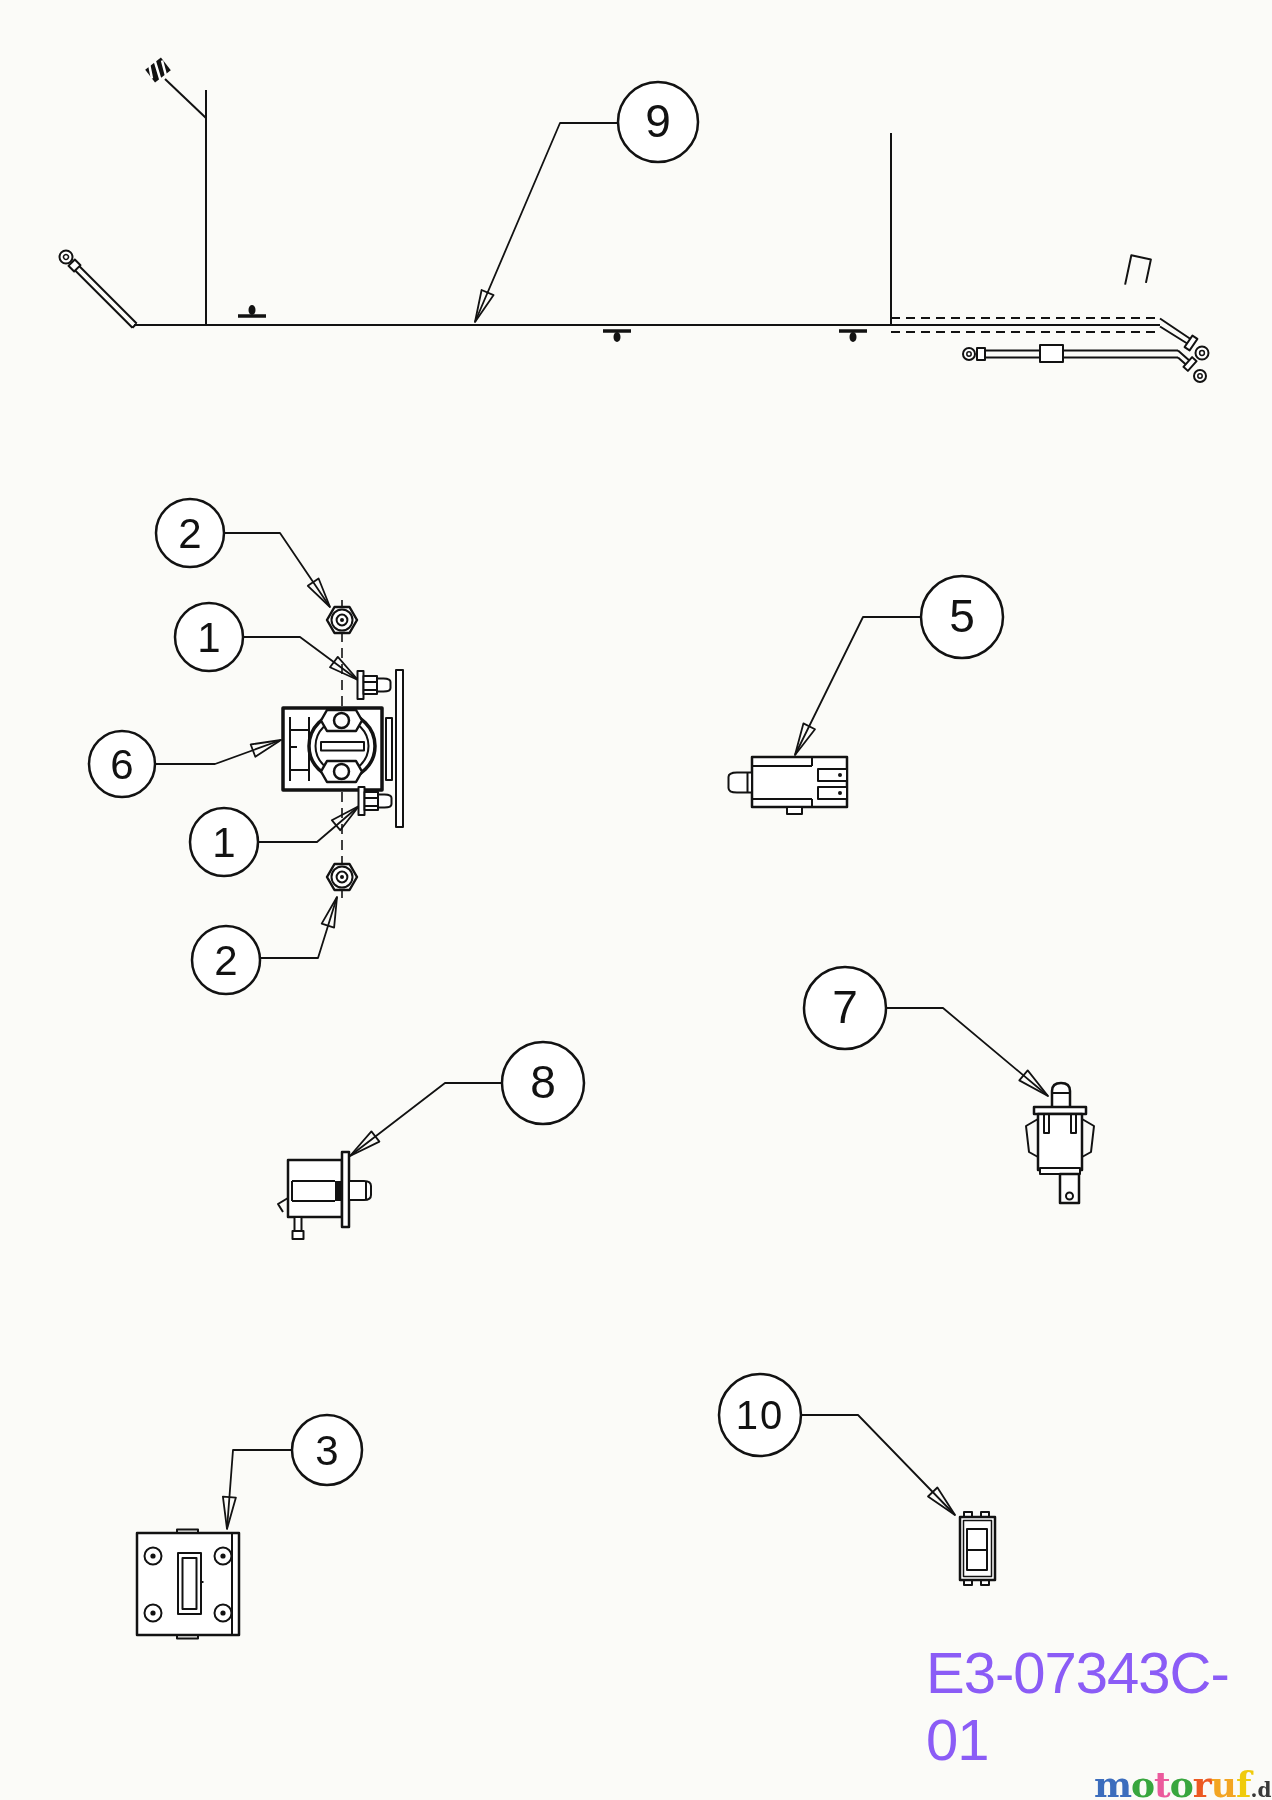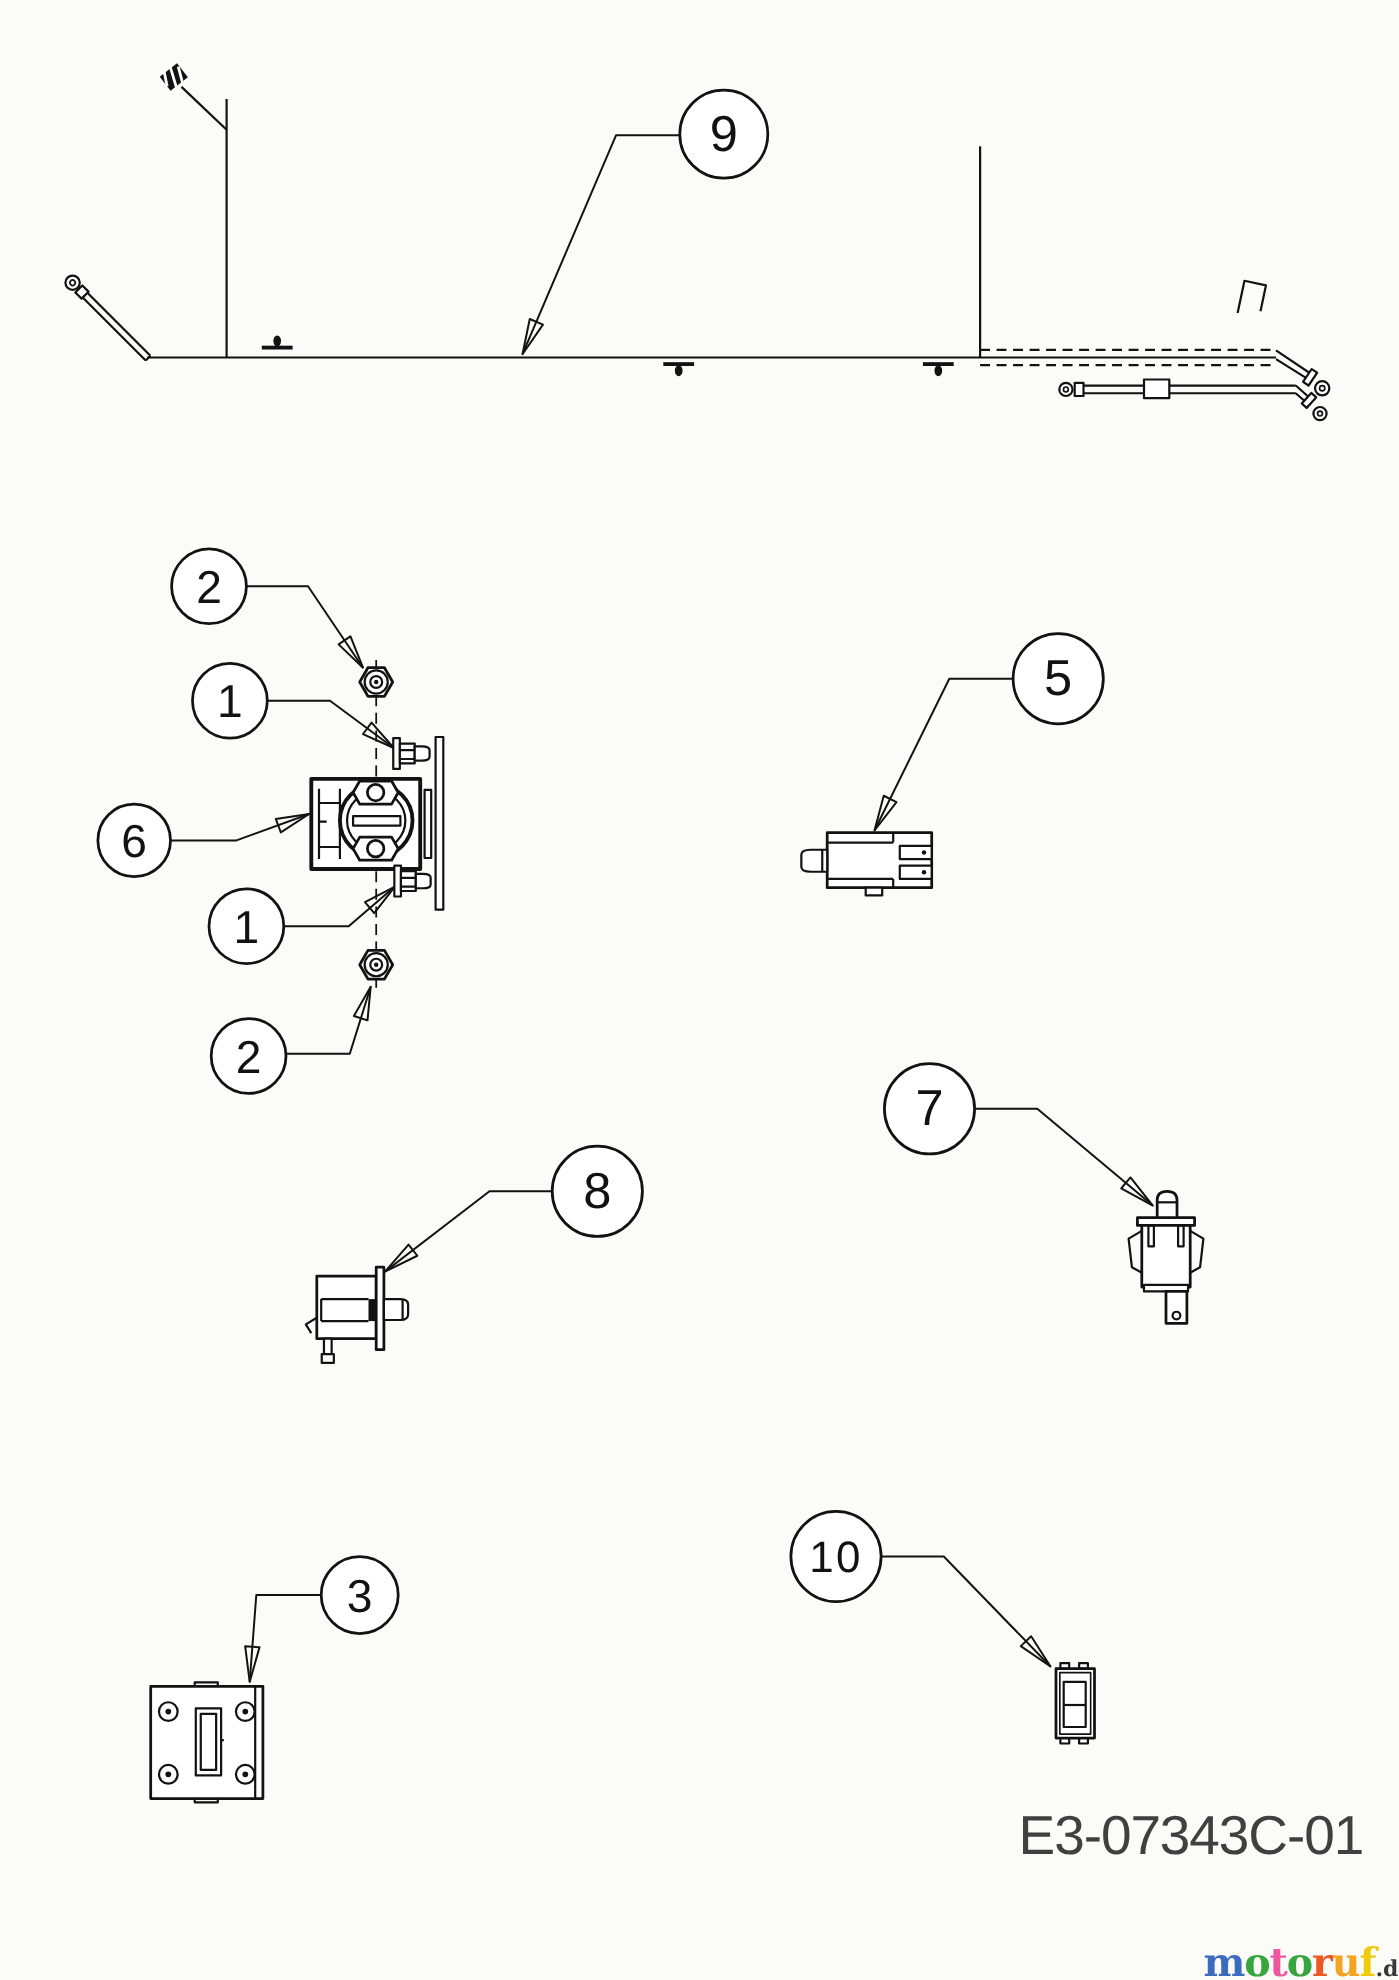--- a/index.html
+++ b/index.html
@@ -15,21 +15,21 @@
   .t18{stroke-width:1.8}
   .t25{stroke-width:2.5}
   .t35{stroke-width:3.5}
   .dashline{stroke-dasharray:9 6}
   .cdash{stroke-dasharray:10 6}
   .clipbar{stroke-width:3.5}
   .num{font-family:"Liberation Sans",sans-serif;fill:#121212;text-anchor:middle}
   .fs42{font-size:42px}
   .fs46{font-size:46px}
   .fs40{font-size:40px;letter-spacing:2px}
-  .code{position:absolute;left:926px;top:1639px;font-size:50px;letter-spacing:-1px;color:#404040}
+  .code{position:absolute;left:926px;top:1639px;font-size:58px;letter-spacing:-1px;color:#8b5cf6}
   .wm{position:absolute;left:1094px;top:1763px;font-size:36px;font-weight:bold;
       font-family:"DejaVu Serif",serif;mix-blend-mode:multiply;letter-spacing:-1px;white-space:nowrap}
   .wm-de{font-size:20px;color:#3a3a3a;letter-spacing:0;font-weight:bold}
 </style>
 </head>
 <body>
 
 <div class="page">
 
 <svg width="1272" height="1800" viewBox="0 0 1272 1800">

